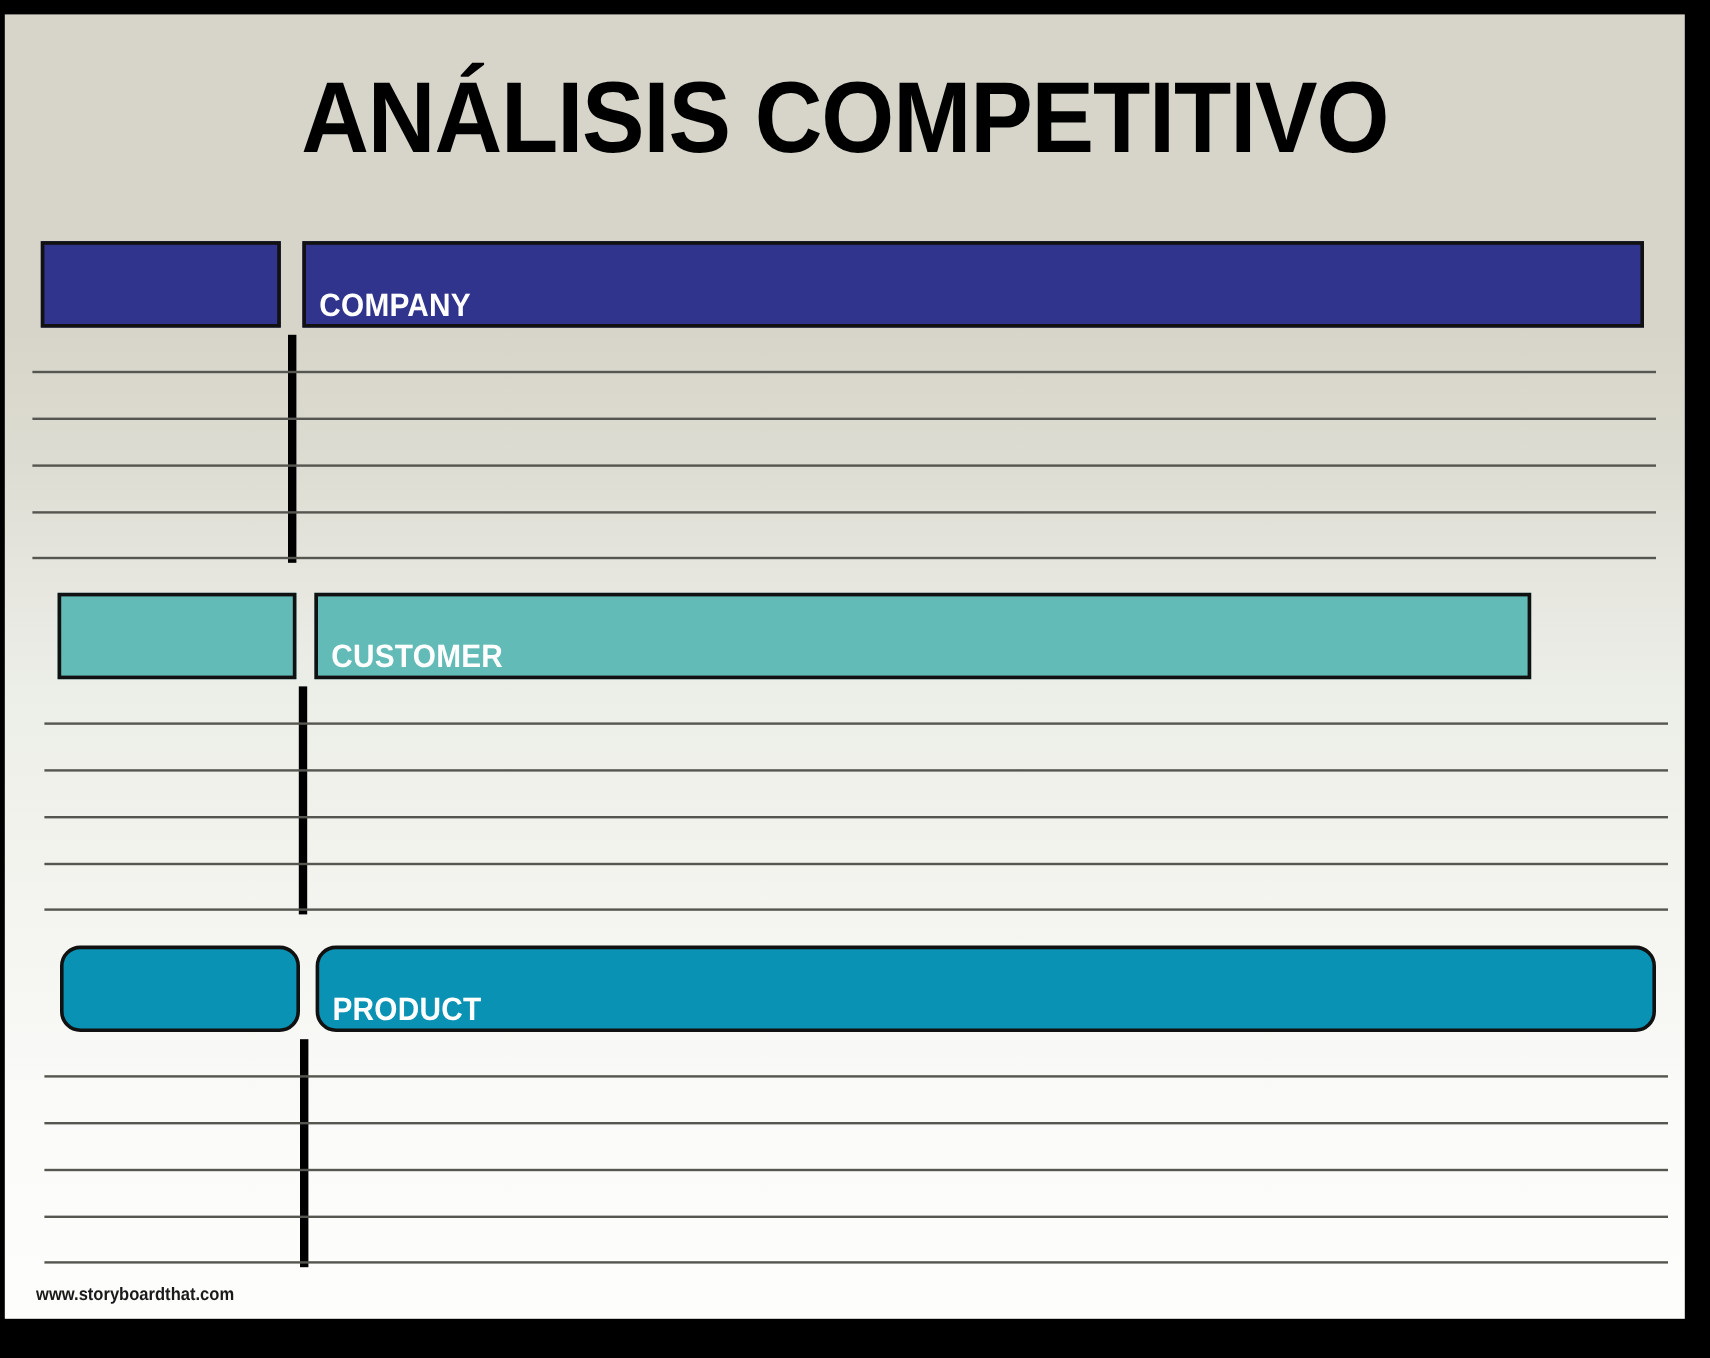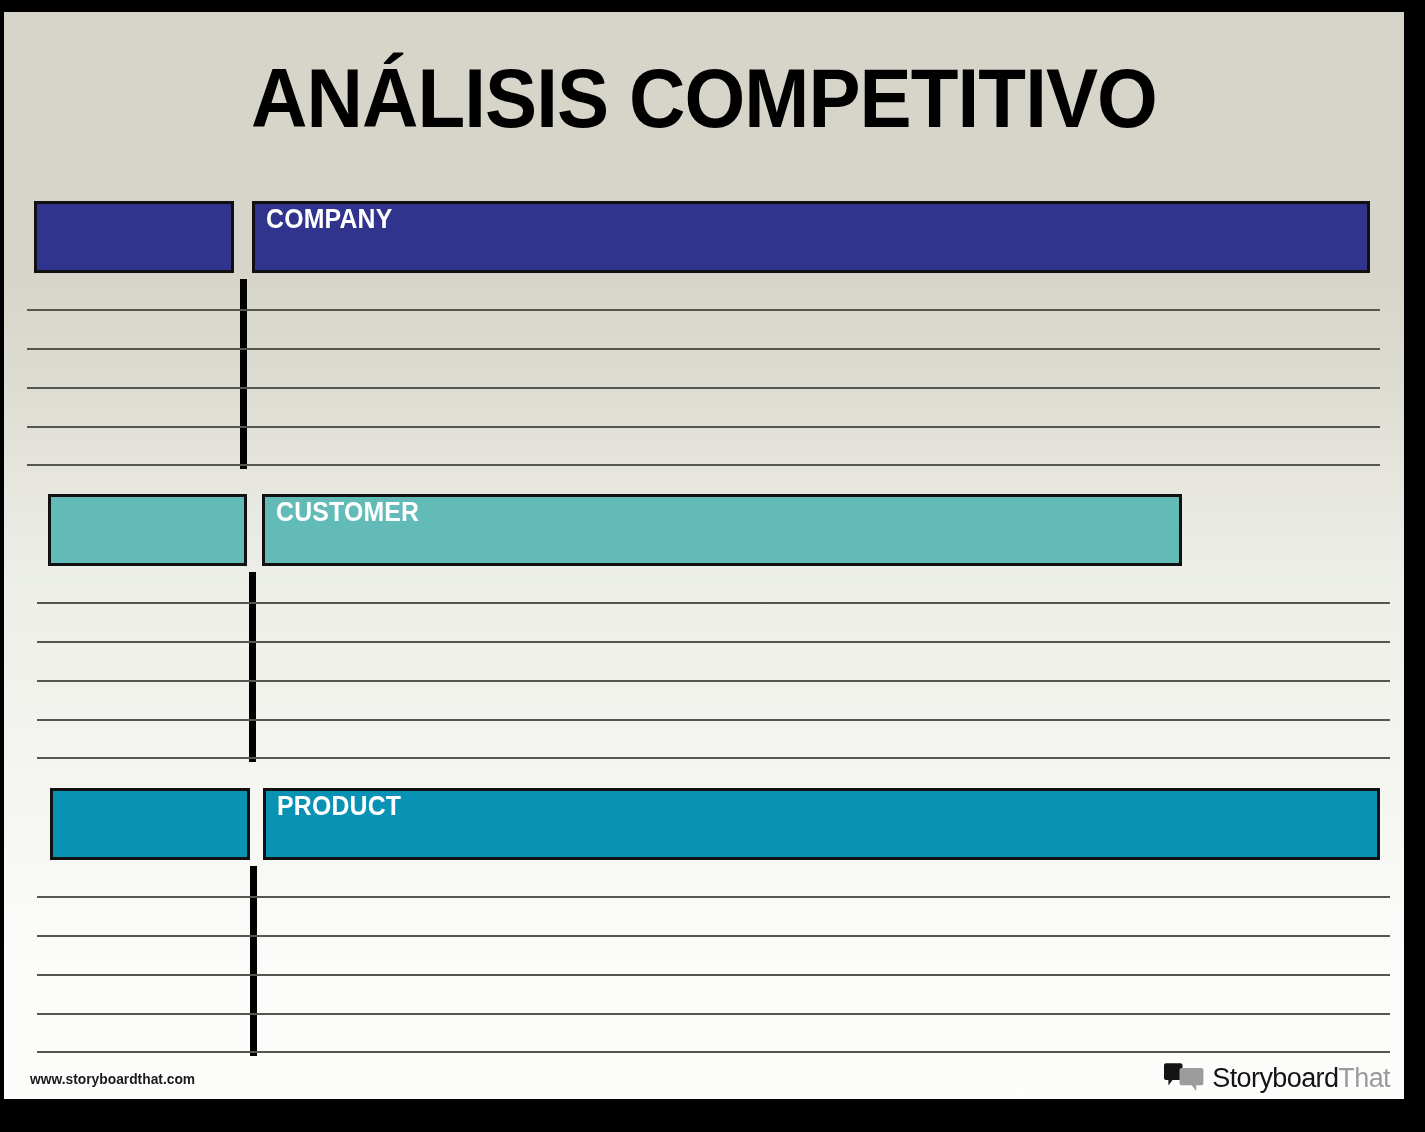--- a/index.html
+++ b/index.html
@@ -82,21 +82,21 @@
   
   .bar {
     position: absolute;
     top: 0;
     left: 248px;
     width: 1118px;
     height: 72px;
     border: 3px solid #111111;
     box-sizing: border-box;
     display: flex;
-    align-items: flex-start;
+    align-items: flex-end;
   }
   .bar-label {
     font-family: "Liberation Sans Narrow", "Liberation Sans", sans-serif;
     font-weight: bold;
     font-size: 27px;
     letter-spacing: 0.2px;
     color: #ffffff;
     padding-left: 12px;
     transform: scaleX(0.92);
     transform-origin: left center;
@@ -128,21 +128,21 @@
   }
 
   
   #sec-company  { top: 189px; }
   #sec-customer { top: 482px; }
   #sec-product  { top: 776px; }
 
   
   .c-company  { background: #30348c; }
   .c-customer { background: #63bbb8; }
-  .c-product  { background: #0a92b4; }
+  .c-product  { background: #0a92b4; border-radius: 17px; }
 
   
   #footer-url {
     position: absolute;
     left: 26px;
     top: 1058px;
     font-family: "Liberation Sans Narrow", "Liberation Sans", sans-serif;
     font-weight: bold;
     font-size: 15px;
     color: #1a1a1a;
@@ -193,21 +193,21 @@
         <div class="rule" style="top:36px;"></div>
         <div class="rule" style="top:75px;"></div>
         <div class="rule" style="top:114px;"></div>
         <div class="rule" style="top:153px;"></div>
         <div class="rule" style="top:191px;"></div>
       </div>
     </div>
 
     <div class="section" id="sec-customer">
       <div class="chip c-customer" style="left:44px;width:199px;"></div>
-      <div class="bar c-customer" style="left:258px;width:920px;">
+      <div class="bar c-customer" style="left:258px;width:1014px;">
         <span class="bar-label">CUSTOMER</span>
       </div>
       <div class="divider" style="left:245px;height:190px;"></div>
       <div class="rules" style="left:33px;">
         <div class="rule" style="top:36px;"></div>
         <div class="rule" style="top:75px;"></div>
         <div class="rule" style="top:114px;"></div>
         <div class="rule" style="top:153px;"></div>
         <div class="rule" style="top:191px;"></div>
       </div>
@@ -223,28 +223,15 @@
         <div class="rule" style="top:36px;"></div>
         <div class="rule" style="top:75px;"></div>
         <div class="rule" style="top:114px;"></div>
         <div class="rule" style="top:153px;"></div>
         <div class="rule" style="top:191px;"></div>
       </div>
     </div>
 
     <div id="footer-url">www.storyboardthat.com</div>
 
-    <div id="logo">
-      <svg id="logo-mark" viewBox="0 0 42 30">
-        <path d="M1 2.2 C1 1.1 1.9 0.3 3 0.3 L17.5 0.3 C18.6 0.3 19.5 1.1 19.5 2.2
-                 L19.5 15.0 C19.5 16.1 18.6 17.0 17.5 17.0 L9.5 17.0 L5.4 22.6
-                 L5.4 17.0 L3 17.0 C1.9 17.0 1 16.1 1 15.0 Z" fill="#141414"></path>
-        <path d="M16.5 7.0 C16.5 5.8 17.5 4.9 18.7 4.9 L38.2 4.9 C39.4 4.9 40.4 5.8 40.4 7.0
-                 L40.4 20.2 C40.4 21.4 39.4 22.3 38.2 22.3 L33.2 22.3 L33.2 28.2
-                 L28.8 22.3 L18.7 22.3 C17.5 22.3 16.5 21.4 16.5 20.2 Z" fill="#9c9c9c"></path>
-      </svg>
-      <div id="logo-word">
-        <span class="w1">Storyboard</span><span class="w2">That</span>
-      </div>
-    </div>
 
   </div>
 </div>
 
 </body></html>

